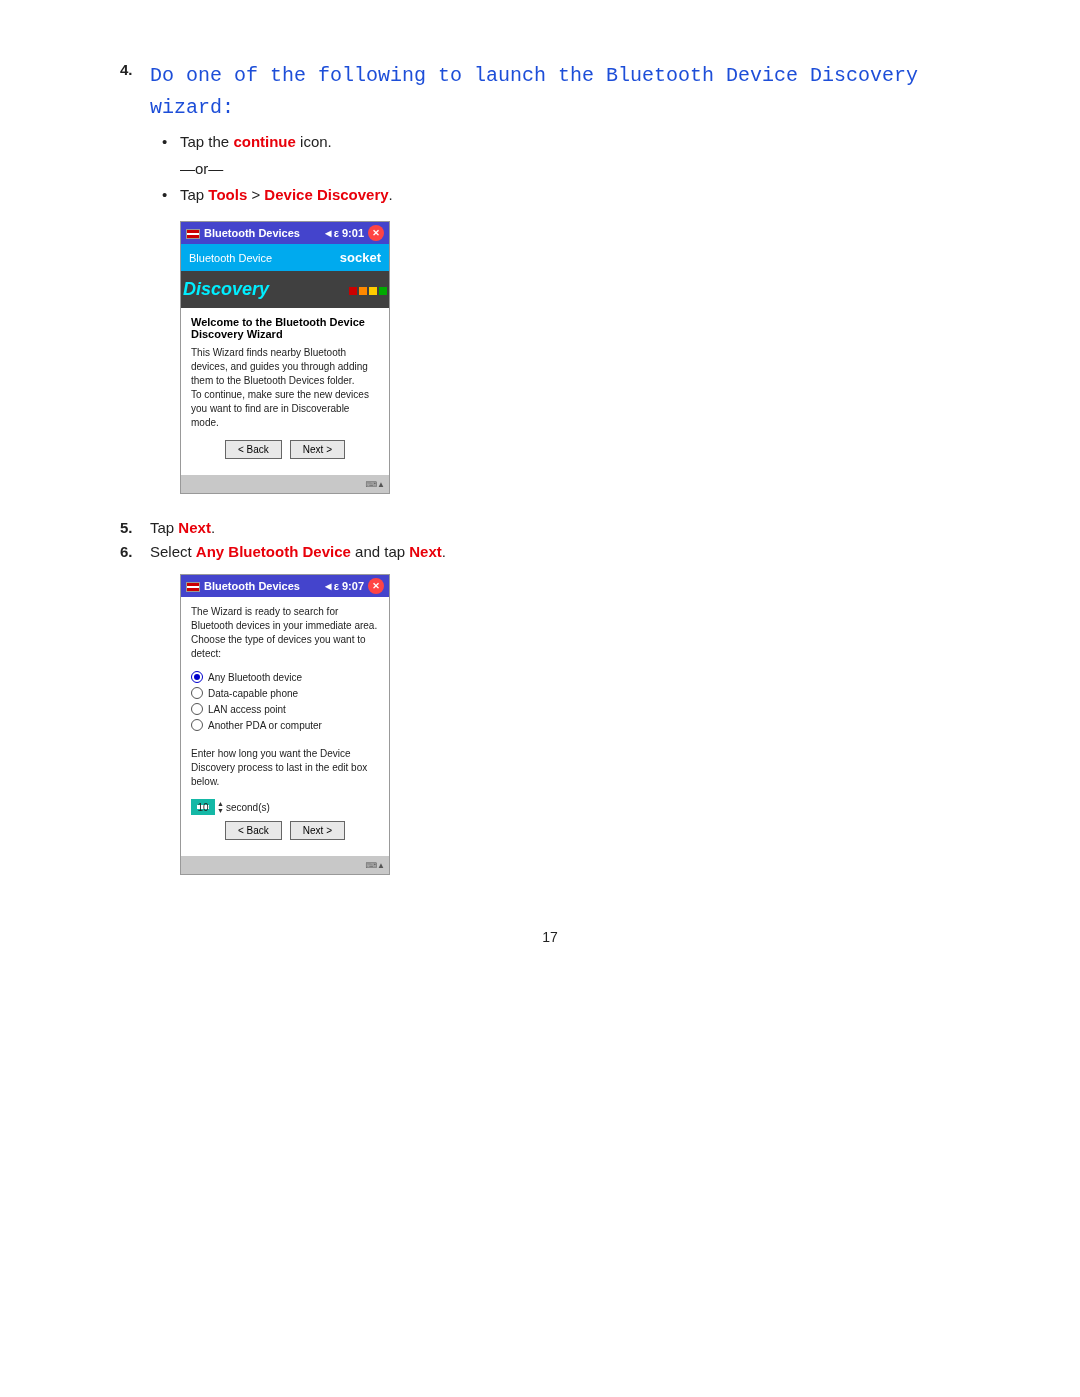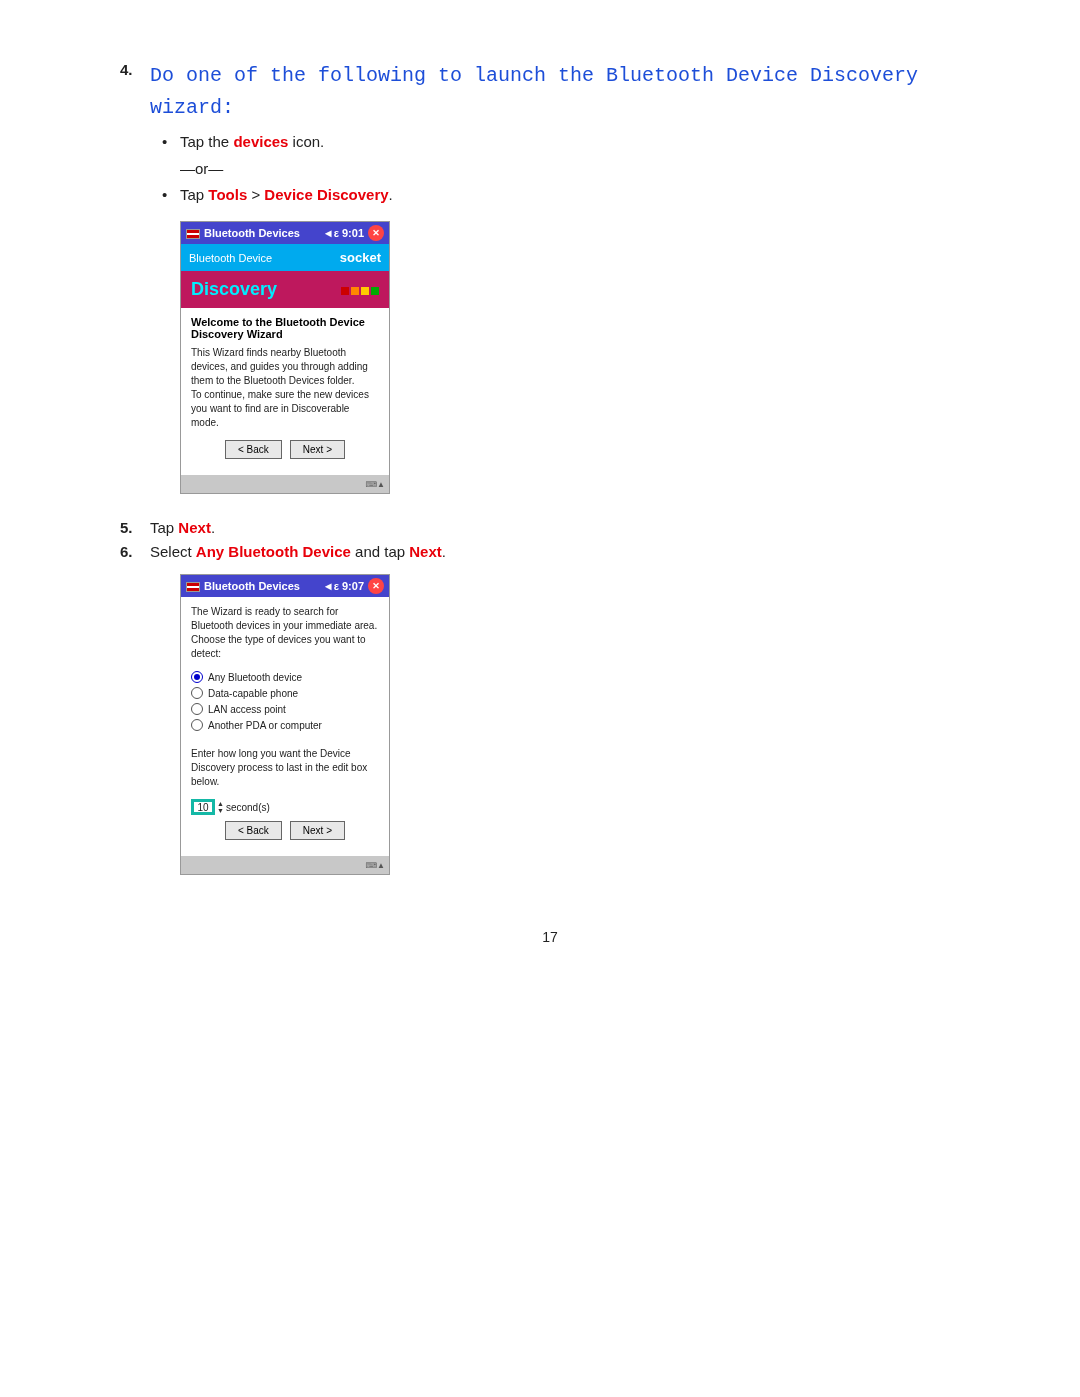--- a/index.html
+++ b/index.html
@@ -110,22 +110,23 @@
     
     .screen1-header {
       background: #00aaee;
       padding: 6px 8px;
       display: flex;
       align-items: center;
       justify-content: space-between;
     }
 
     .screen1-blue-banner {
-      background: #be185d;
-      padding: 8px 10px;
+      background: #404040;
+      padding: 8px 2px;
+      font-style: italic;
     }
 
     .discovery-title {
       color: #00eeff;
       font-size: 18px;
       font-weight: bold;
     }
 
     .socket-logo {
       color: #fff;
@@ -242,21 +243,21 @@
     }
 
     .spinner-input {
       display: flex;
       align-items: center;
       gap: 2px;
       margin: 6px 0;
     }
 
     .spinner-box {
-      border: 3px solid #14b8a6;
+      border: 6px solid #14b8a6;
       background: #fff;
       width: 24px;
       height: 16px;
       font-size: 10px;
       display: flex;
       align-items: center;
       justify-content: center;
     }
 
     .spinner-arrows {
@@ -317,21 +318,21 @@
   </style>
 </head>
 <body>
 
 <div class="step-row">
   <div class="step-num-col">4.</div>
   <div class="step-content-col">
     <span class="step-text">Do one of the following to launch the Bluetooth Device Discovery wizard:</span>
     <ul class="bullet-list">
       <li>
-        <span>Tap the </span><span class="bold-red">devices</span><span> icon.</span>
+        <span>Tap the </span><span class="bold-red">continue</span><span> icon.</span>
       </li>
     </ul>
     <div class="or-line">—or—</div>
     <ul class="bullet-list">
       <li>
         <span>Tap </span><span class="bold-red">Tools</span><span> &gt; </span><span class="bold-red">Device Discovery</span><span>.</span>
       </li>
     </ul>
 
     

